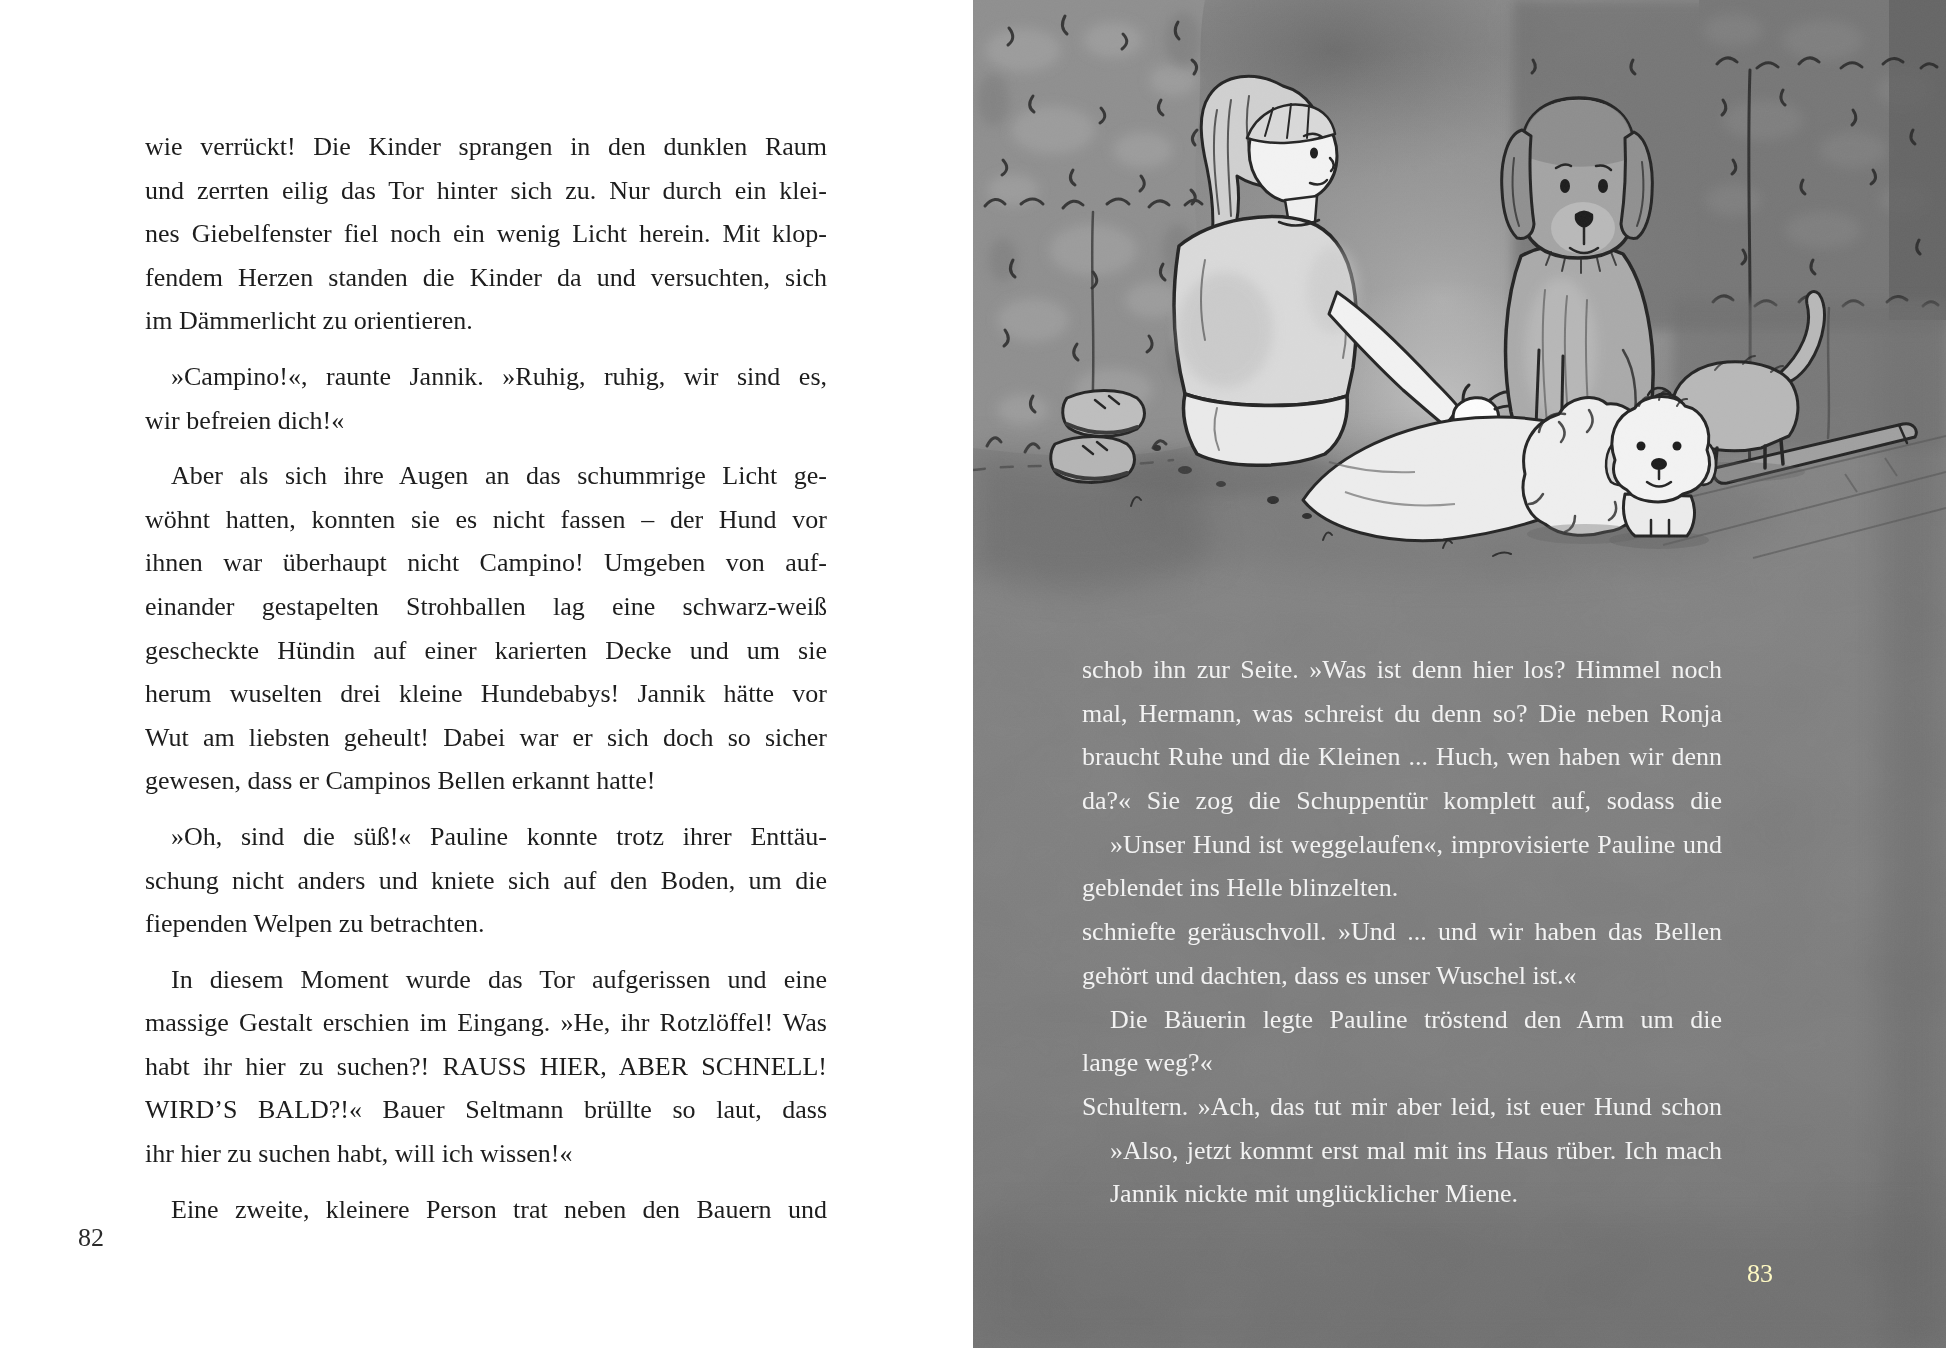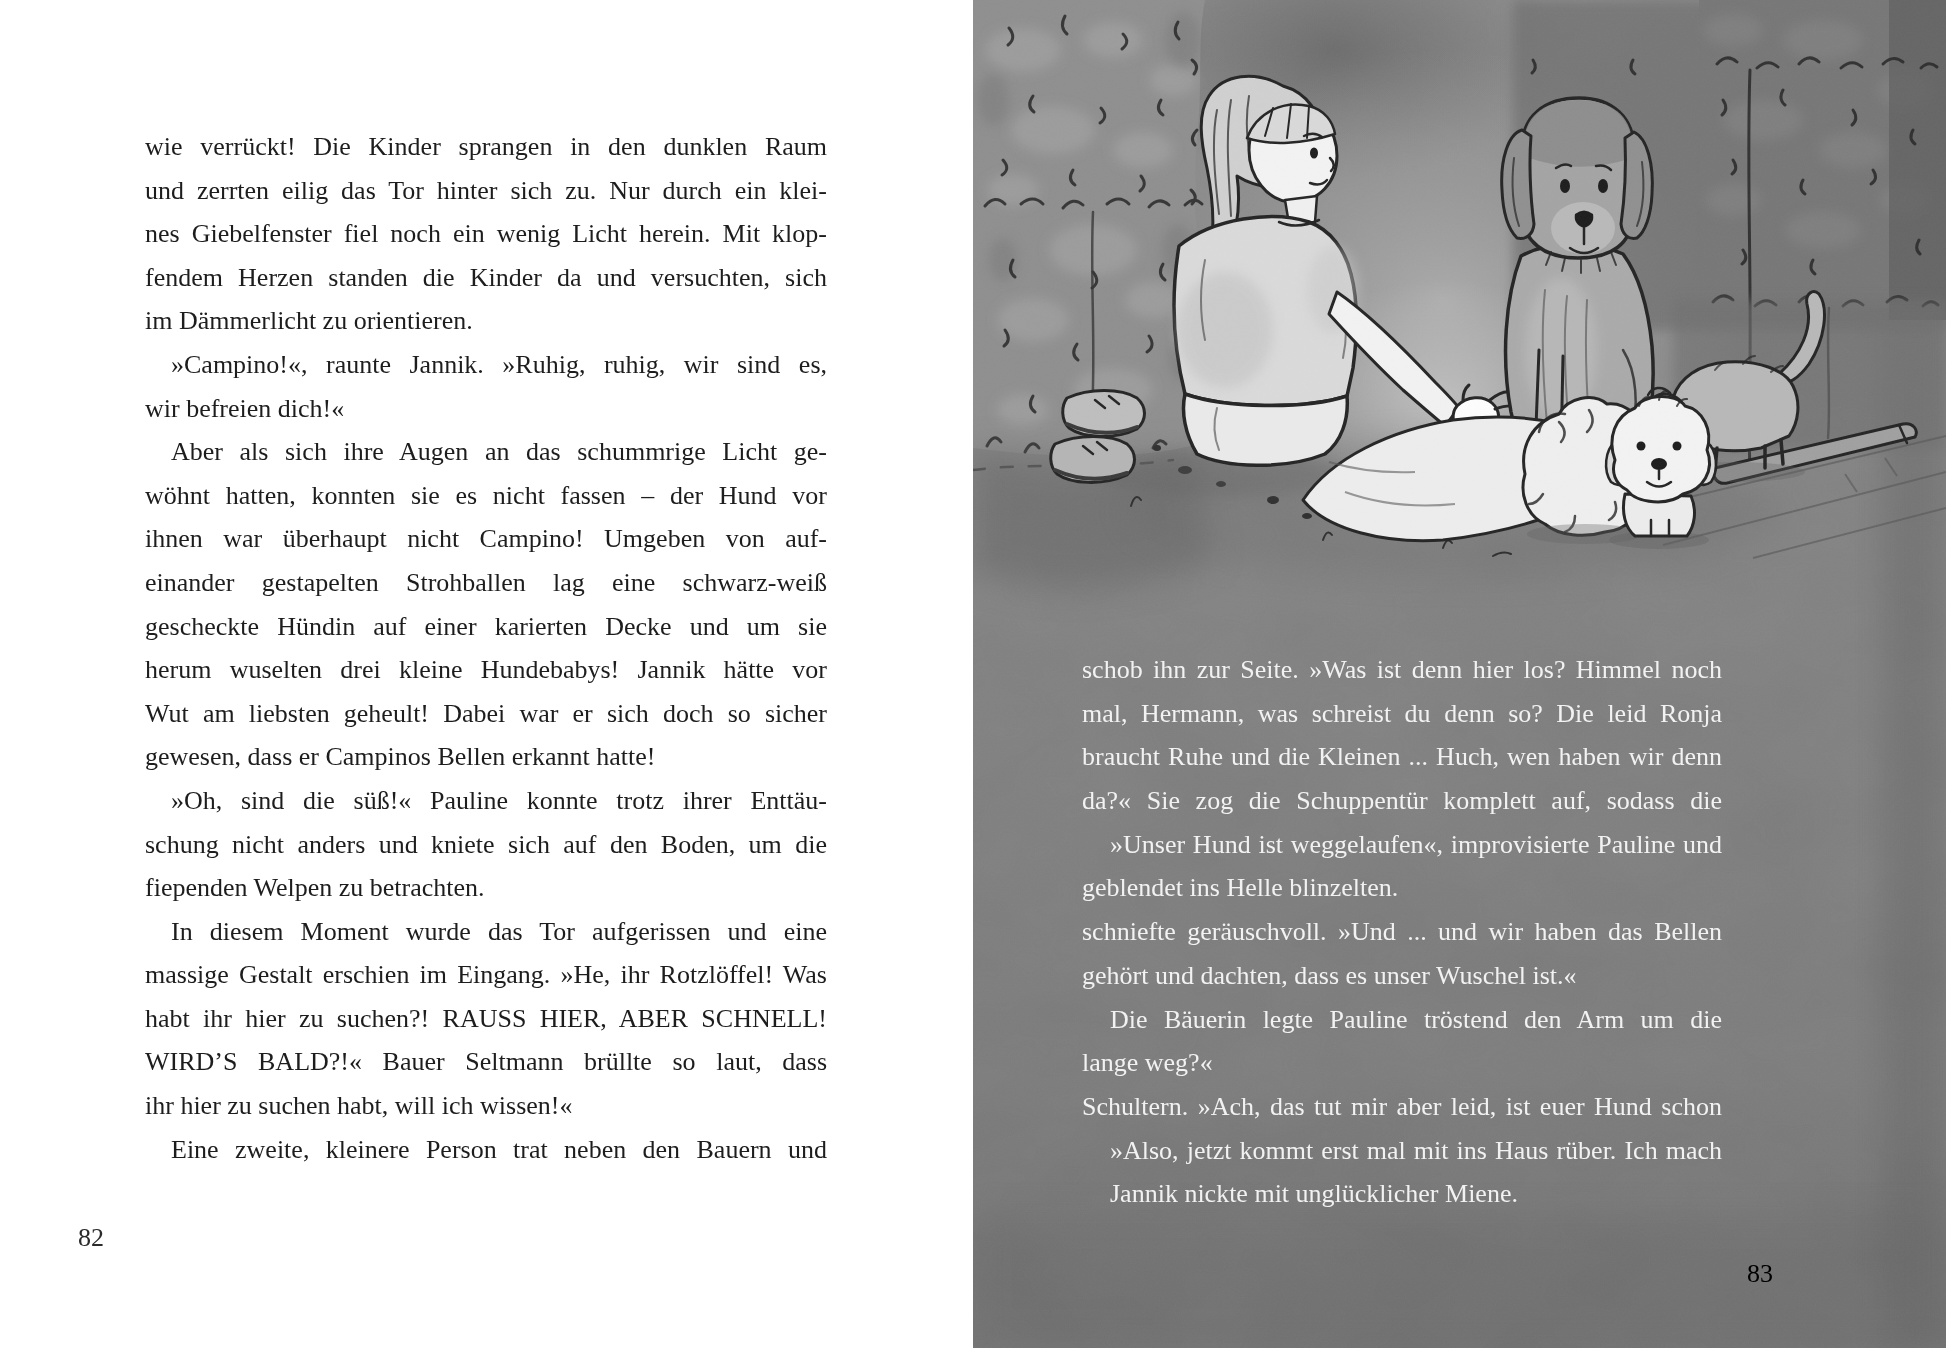--- a/index.html
+++ b/index.html
@@ -15,25 +15,25 @@
   .textblock { position:absolute; font-size:26px; z-index:2; }
   #left-text  { left:145px; top:125px; width:682px; color:#1d1d1d; }
   #right-text { left:109px; top:648px; width:640px; color:#f2f2f2; }
   .line {
     text-align:justify; text-align-last:justify;
     overflow:hidden; hyphens:none;
   }
   #left-text  .line { height:43.6px; line-height:43.6px; }
   #right-text .line { height:43.7px; line-height:43.7px; }
   .line.end { text-align-last:left; }
-  #left-text  .line.indent { text-indent:26px; }
+  #left-text  .line.indent { text-indent:26px;margin-top:12px; }
   #right-text .line.indent { text-indent:28px; }
   .pagenum { position:absolute; font-size:26px; z-index:2; line-height:44px; }
   #left-num  { left:78px;  top:1216px; color:#2b2b2b; }
-  #right-num { left:740px; top:1252px; width:60px; text-align:right; color:#000000; }
+  #right-num { left:740px; top:1252px; width:60px; text-align:right; color:#fef9c3; }
 </style>
 </head>
 <body>
 
 <div id="left-page" class="page">
   <div id="left-text" class="textblock">
       <div class="line">wie verrückt! Die Kinder sprangen in den dunklen Raum</div>
       <div class="line">und zerrten eilig das Tor hinter sich zu. Nur durch ein klei-</div>
       <div class="line">nes Giebelfenster fiel noch ein wenig Licht herein. Mit klop-</div>
       <div class="line">fendem Herzen standen die Kinder da und versuchten, sich</div>
@@ -420,21 +420,21 @@
           <path d="M686,400 q2,-10 8,-9"></path>
           <path d="M704,406 q4,-8 10,-7"></path>
       </g>
     </g>
 
     <rect width="973" height="1348" fill="#ffffff" filter="url(#grain)" opacity="0.07"></rect>
   </svg>
 
   <div id="right-text" class="textblock">
       <div class="line">schob ihn zur Seite. »Was ist denn hier los? Himmel noch</div>
-      <div class="line">mal, Hermann, was schreist du denn so? Die leid Ronja</div>
+      <div class="line">mal, Hermann, was schreist du denn so? Die neben Ronja</div>
       <div class="line">braucht Ruhe und die Kleinen ... Huch, wen haben wir denn</div>
       <div class="line">da?« Sie zog die Schuppentür komplett auf, sodass die Kinder</div>
       <div class="line indent">»Unser Hund ist weggelaufen«, improvisierte Pauline und</div>
       <div class="line end">geblendet ins Helle blinzelten.</div>
       <div class="line">schniefte geräuschvoll. »Und ... und wir haben das Bellen</div>
       <div class="line end">gehört und dachten, dass es unser Wuschel ist.«</div>
       <div class="line indent">Die Bäuerin legte Pauline tröstend den Arm um die</div>
       <div class="line end">lange weg?«</div>
       <div class="line">Schultern. »Ach, das tut mir aber leid, ist euer Hund schon</div>
       <div class="line indent">»Also, jetzt kommt erst mal mit ins Haus rüber. Ich mach</div>

